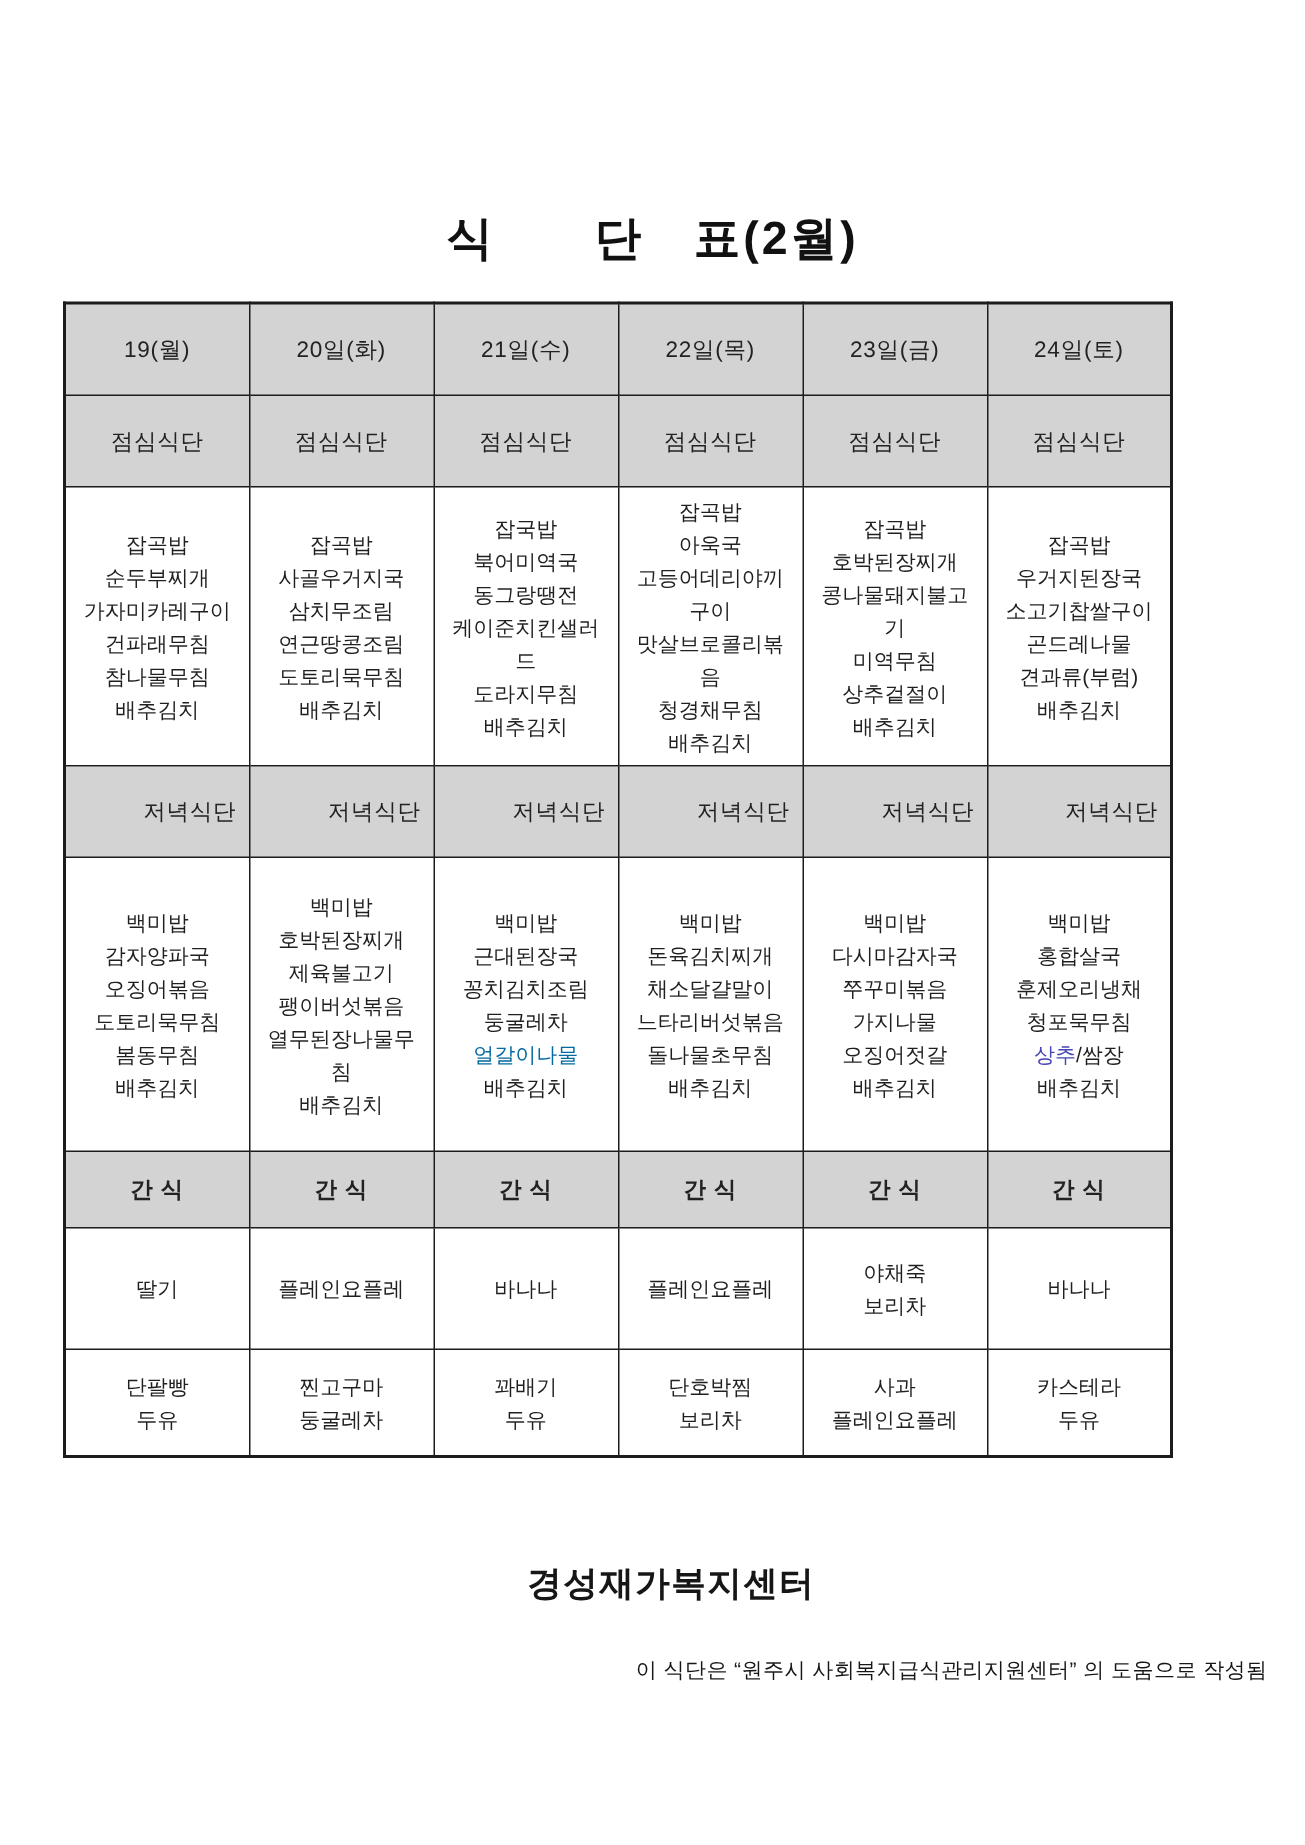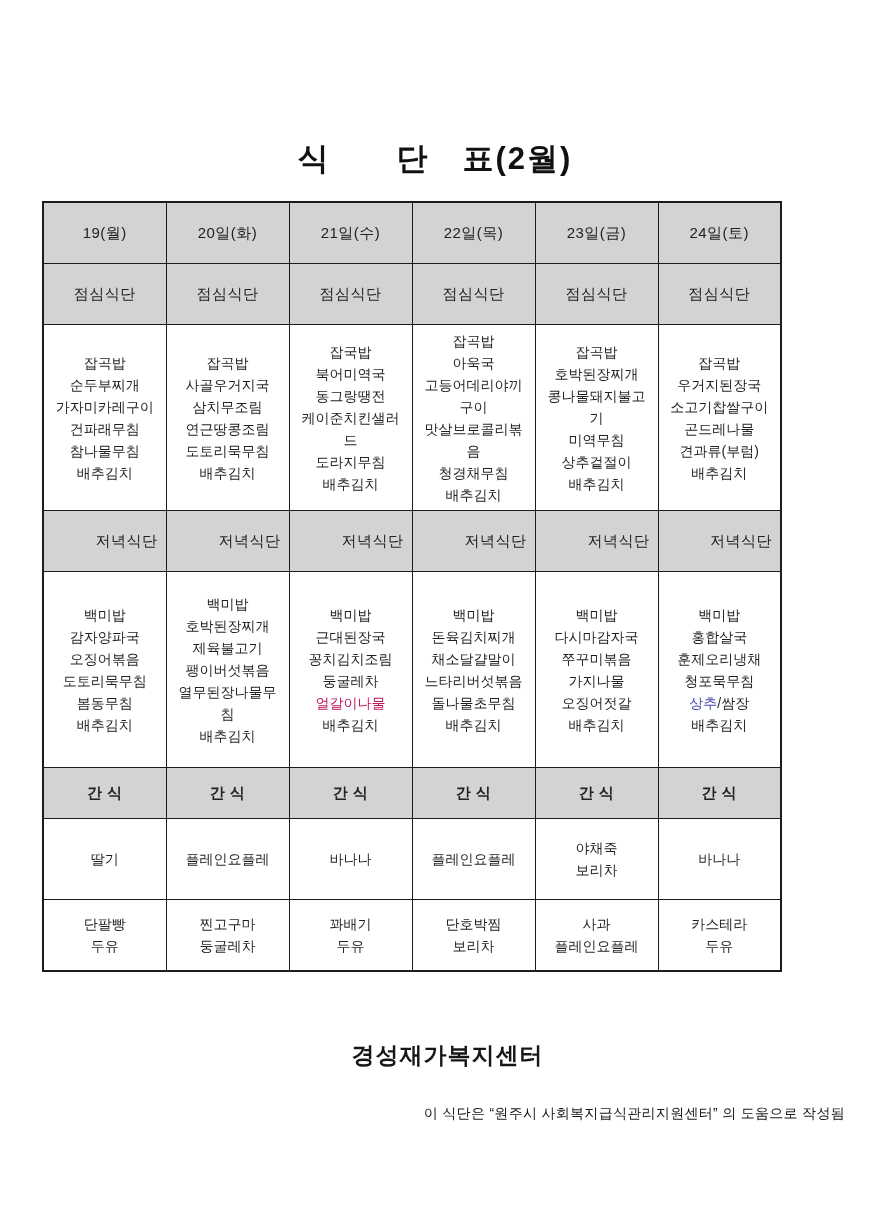--- a/index.html
+++ b/index.html
@@ -179,21 +179,21 @@
             <div class="menu-line"><span>제육불고기</span></div>
             <div class="menu-line"><span>팽이버섯볶음</span></div>
             <div class="menu-line"><span>열무된장나물무침</span></div>
             <div class="menu-line"><span>배추김치</span></div>
           </td>
         <td class="menu-cell">
             <div class="menu-line"><span>백미밥</span></div>
             <div class="menu-line"><span>근대된장국</span></div>
             <div class="menu-line"><span>꽁치김치조림</span></div>
             <div class="menu-line"><span>둥굴레차</span></div>
-            <div class="menu-line"><span style="color: #be185d;">얼갈이나물</span></div>
+            <div class="menu-line"><span style="color: #0369a1;">얼갈이나물</span></div>
             <div class="menu-line"><span>배추김치</span></div>
           </td>
         <td class="menu-cell">
             <div class="menu-line"><span>백미밥</span></div>
             <div class="menu-line"><span>돈육김치찌개</span></div>
             <div class="menu-line"><span>채소달걀말이</span></div>
             <div class="menu-line"><span>느타리버섯볶음</span></div>
             <div class="menu-line"><span>돌나물초무침</span></div>
             <div class="menu-line"><span>배추김치</span></div>
           </td>

